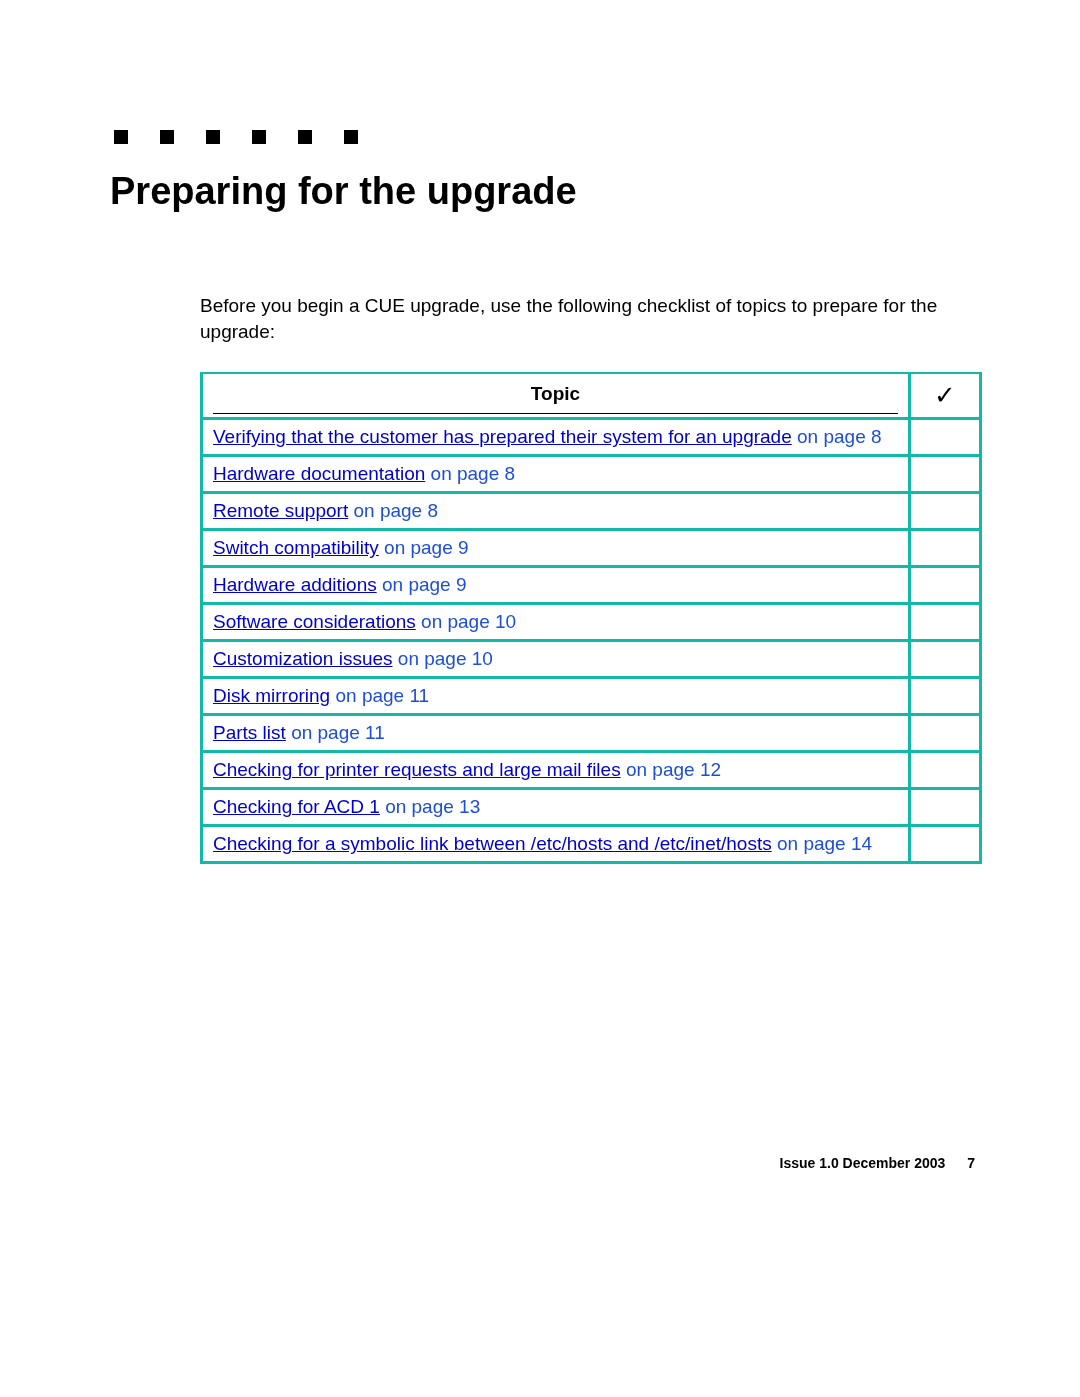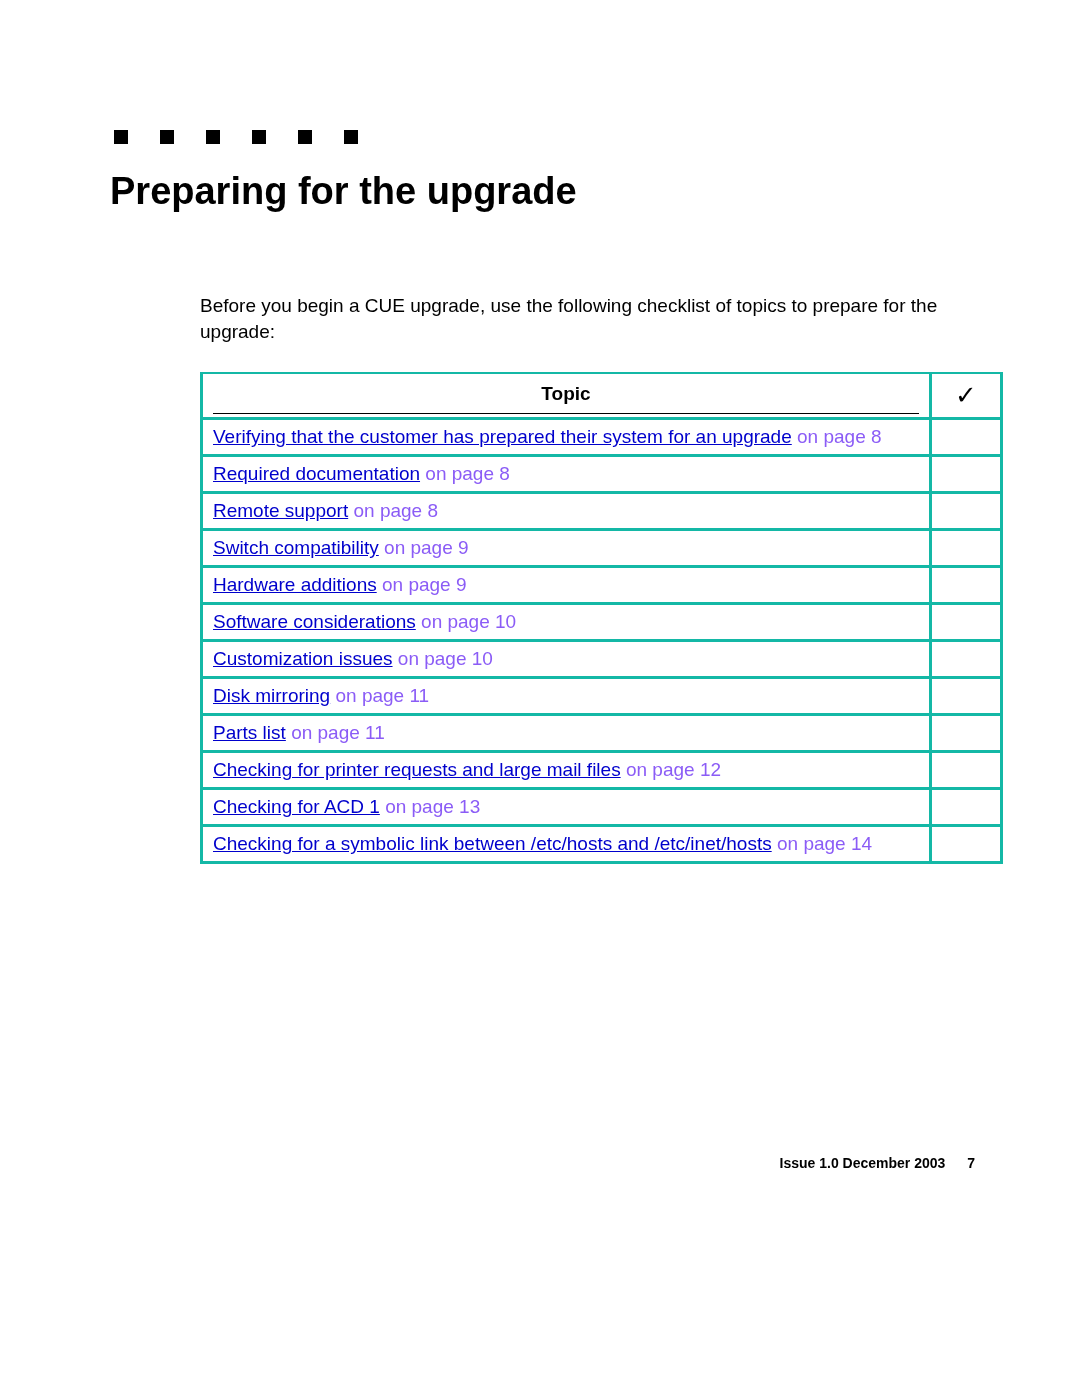--- a/index.html
+++ b/index.html
@@ -7,21 +7,21 @@
     padding: 0;
     background: #ffffff;
     font-family: Arial, Helvetica, sans-serif;
     color: #000000;
   }
   .page {
     width: 1080px;
     height: 1397px;
     position: relative;
     box-sizing: border-box;
-    padding: 130px 77px 0 110px;
+    padding: 130px 98px 0 110px;
   }
   .dots {
     display: flex;
     gap: 32px;
     margin-bottom: 26px;
     margin-left: 4px;
   }
   .dots span {
     width: 14px;
     height: 14px;
@@ -80,21 +80,21 @@
     left: 10px;
     right: 10px;
     bottom: 3px;
     height: 1px;
     background: #000;
   }
   a.link {
     color: #0000cc;
   }
   .on-page {
-    color: #8b5cf6;
+    color: #1d4ed8;
   }
   .footer {
     position: absolute;
     right: 105px;
     bottom: 226px;
     font-size: 14px;
     font-weight: bold;
   }
   .footer .pg {
     margin-left: 18px;
@@ -125,21 +125,21 @@
           <th class="topic">Topic</th>
           <th class="check">✓</th>
         </tr>
       </thead>
       <tbody id="rows">
           <tr>
             <td><a class="link" href="#">Verifying that the customer has prepared their system for an upgrade</a><span class="on-page"> on page 8</span></td>
             <td class="check"></td>
           </tr>
           <tr>
-            <td><a class="link" href="#">Required documentation</a><span class="on-page"> on page 8</span></td>
+            <td><a class="link" href="#">Hardware documentation</a><span class="on-page"> on page 8</span></td>
             <td class="check"></td>
           </tr>
           <tr>
             <td><a class="link" href="#">Remote support</a><span class="on-page"> on page 8</span></td>
             <td class="check"></td>
           </tr>
           <tr>
             <td><a class="link" href="#">Switch compatibility</a><span class="on-page"> on page 9</span></td>
             <td class="check"></td>
           </tr>

